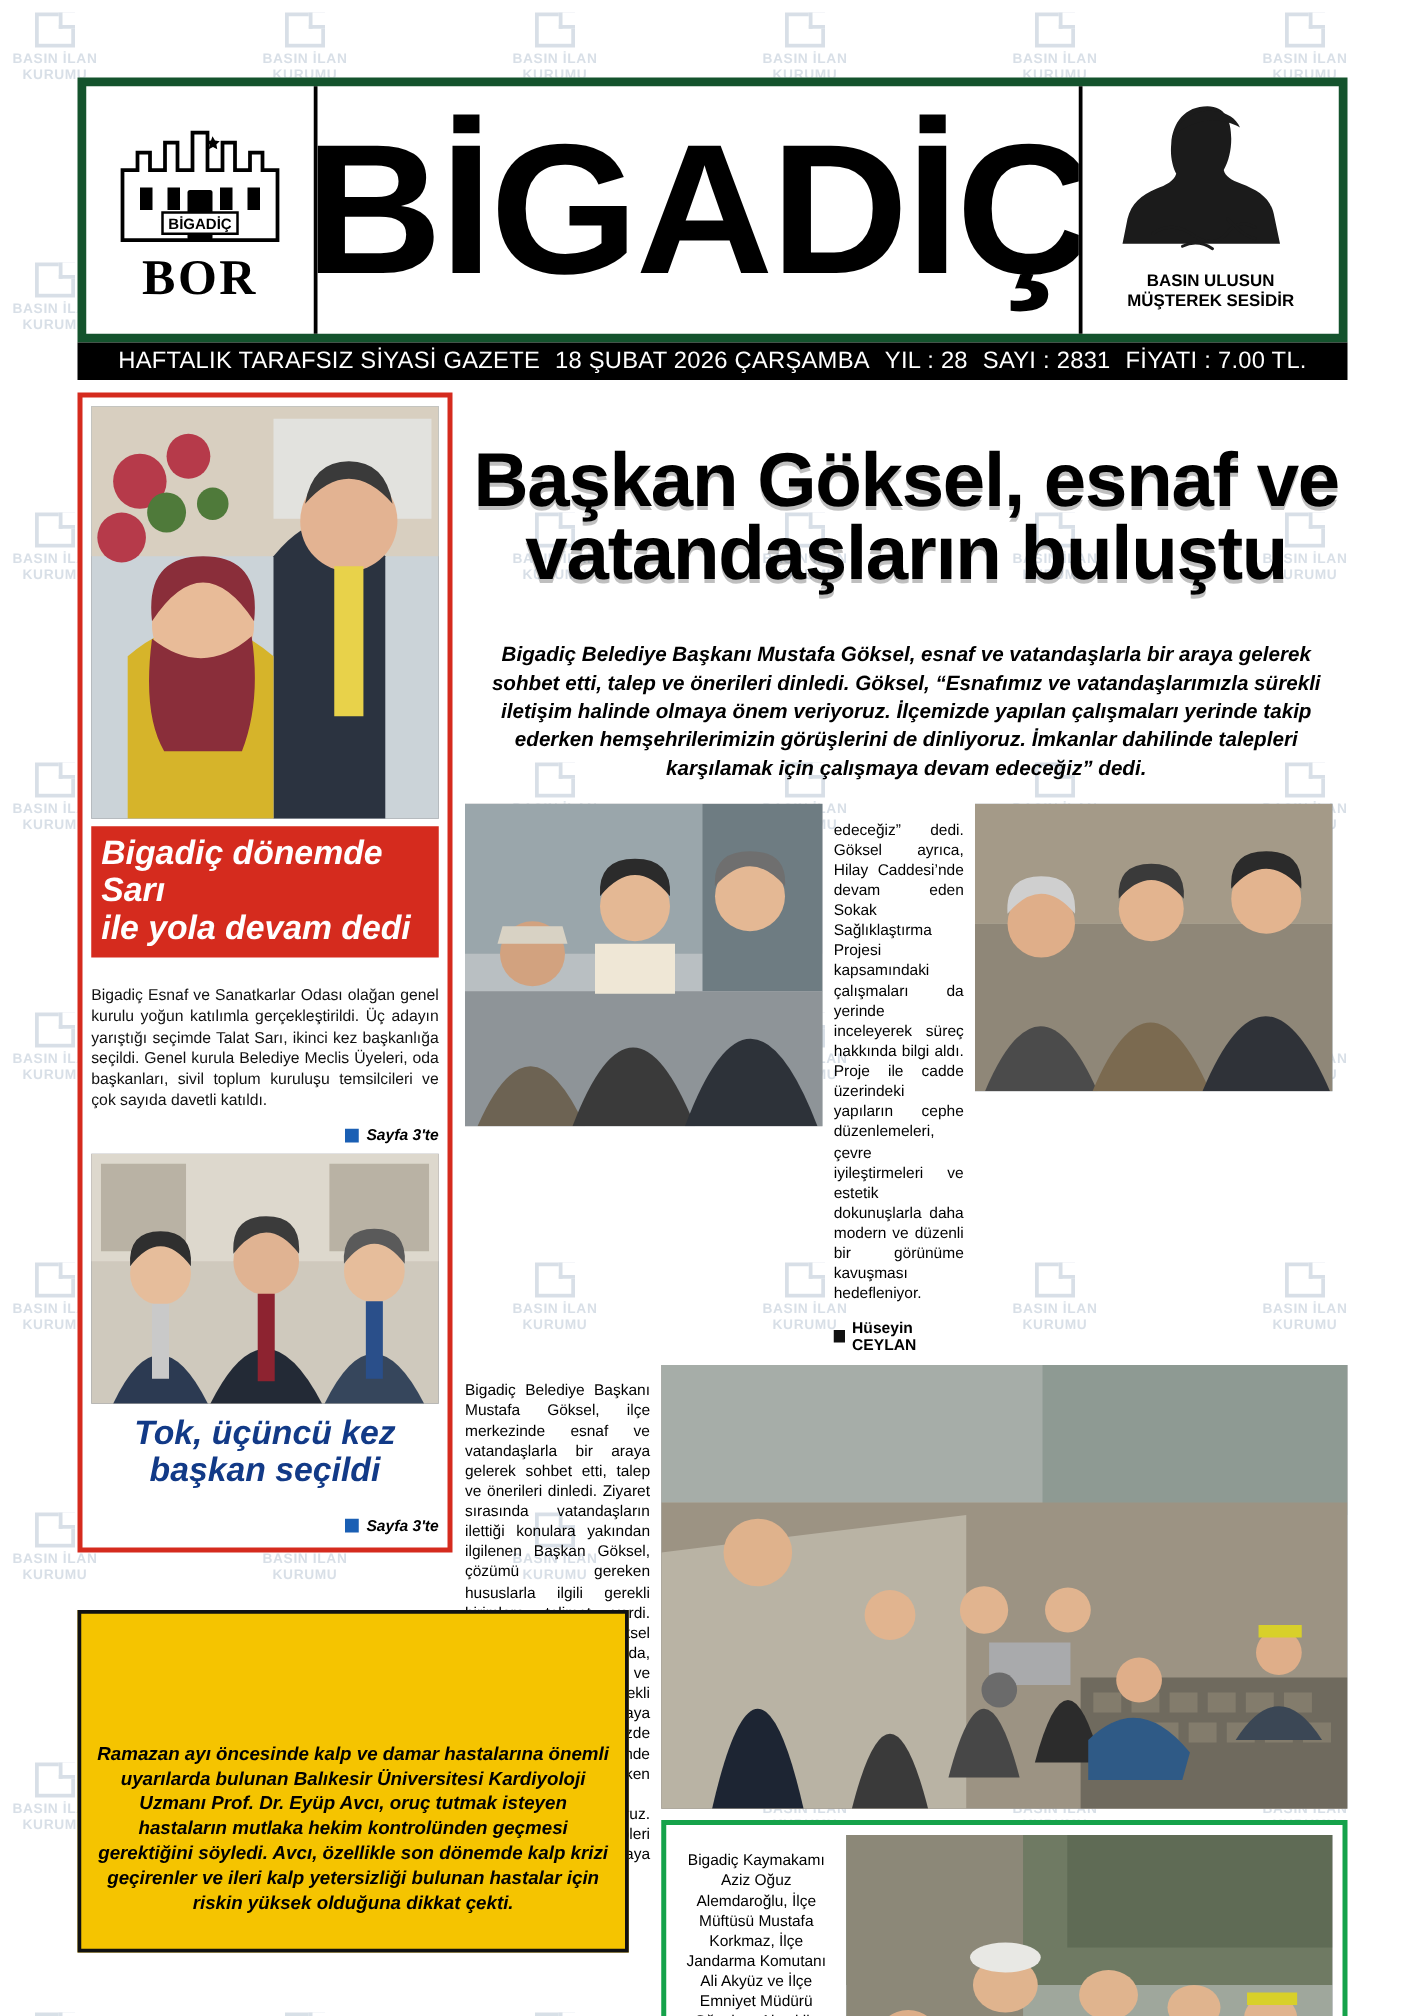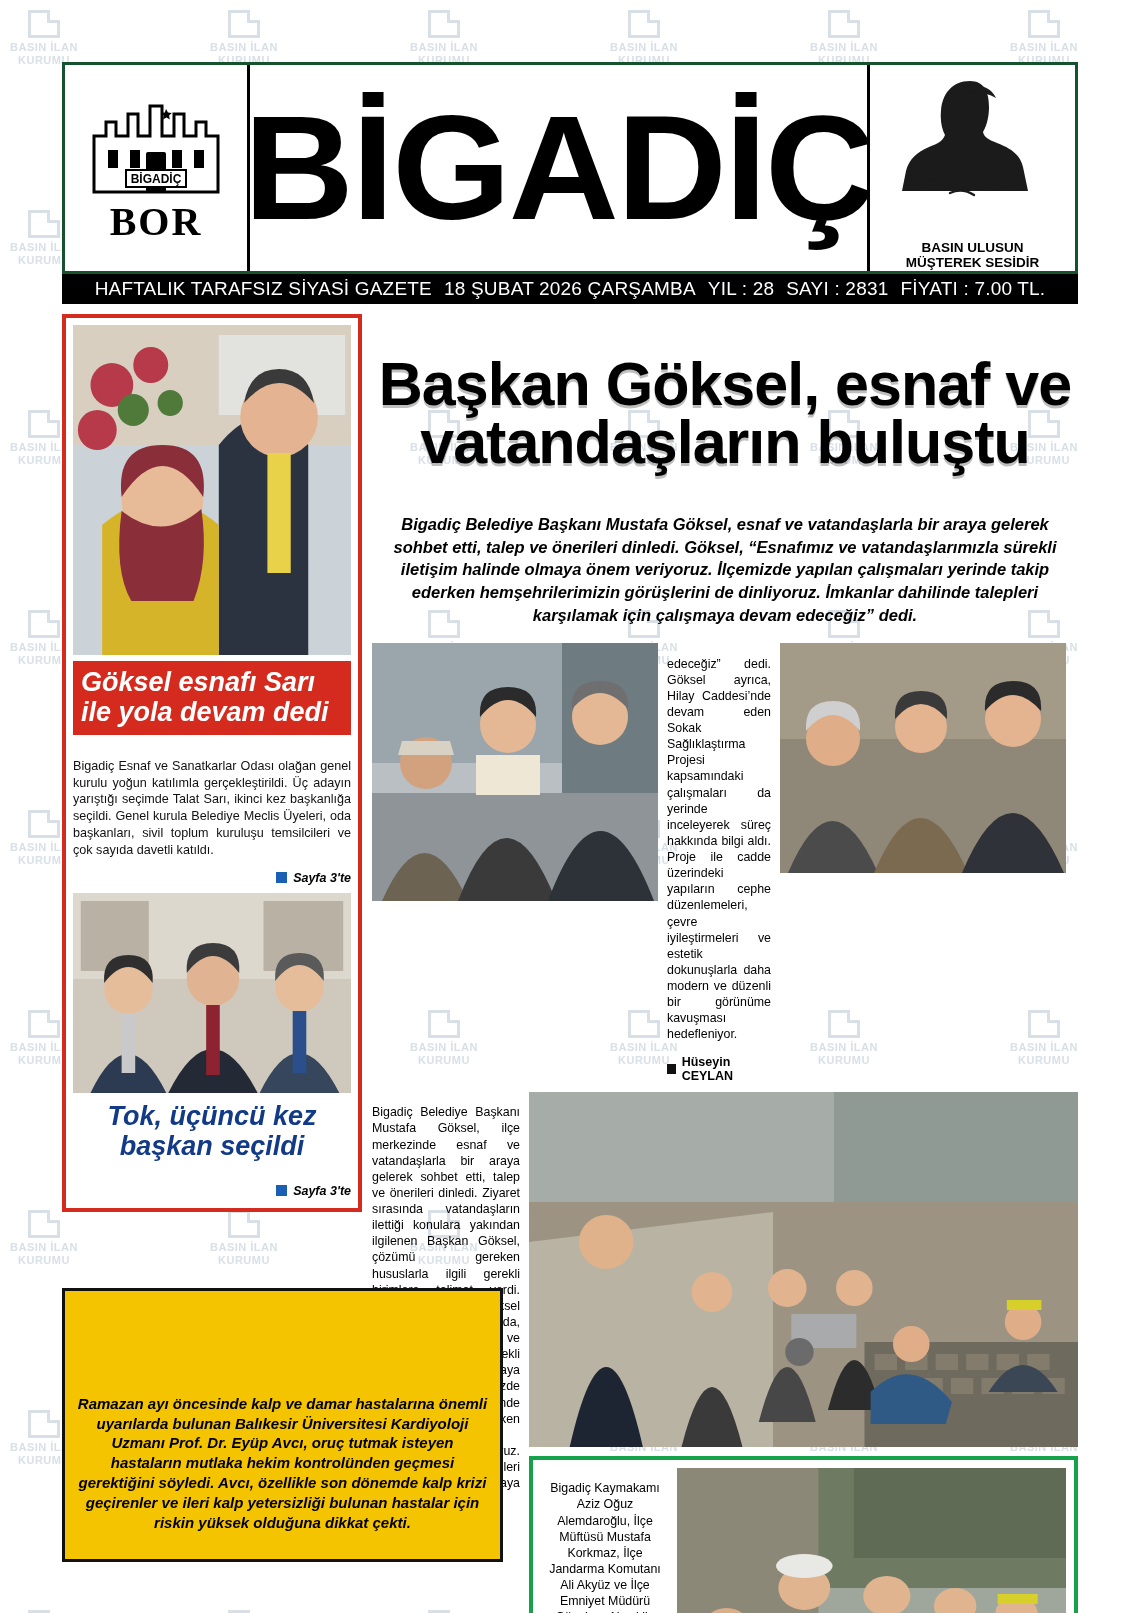--- a/index.html
+++ b/index.html
@@ -40,21 +40,21 @@
   }
   
   .page{
     position:absolute;
     left:62px;top:62px;
     width:1016px;height:1500px;
     z-index:2;
   }
   
   .masthead{
-    border:3px solid #14532d;
+    border:7px solid #14532d;
     background:#fff;
     height:212px;
     display:flex;
     align-items:stretch;
     box-sizing:border-box;
   }
   .logo-box{
     width:185px;
     border-right:3px solid #000;
     display:flex;flex-direction:column;
@@ -85,21 +85,21 @@
     line-height:1;
     letter-spacing:-2px;
     -webkit-text-stroke:0px;
     transform:scaleX(1.03);
     white-space:nowrap;
   }
   .ataturk-box{
     width:208px;
     border-left:3px solid #000;
     display:flex;flex-direction:column;
-    align-items:center;justify-content:space-between;
+    align-items:center;justify-content:flex-start;
     padding-top:6px;
     box-sizing:border-box;
   }
   .ataturk-silhouette{width:150px;height:140px;}
   .ataturk-cap{
     text-align:center;font-size:13.5px;font-weight:bold;line-height:1.15;
     margin-top:2px;
   }
   .strip{
     background:#000;color:#fff;
@@ -398,21 +398,21 @@
             <circle cx="212" cy="92" r="40" fill="#e3b392"></circle>
             <path d="M176 78 q36 -40 72 0 q-6 -34 -36 -34 q-30 0 -36 34z" fill="#3a3a3a"></path>
             <rect x="200" y="128" width="24" height="120" fill="#e8d24a"></rect>
             <path d="M30 200 q60 -50 120 0 l0 130 -120 0 z" fill="#d6b42a"></path>
             <circle cx="92" cy="175" r="42" fill="#e8bb98"></circle>
             <path d="M50 172 q42 -62 84 0 q6 -52 -42 -52 q-48 0 -42 52z" fill="#8a2e3a"></path>
             <path d="M50 186 q-8 60 10 90 l64 0 q16 -40 8 -92 q-40 34 -82 2z" fill="#8a2e3a"></path>
           </svg>
         </figure>
         <h2 class="redline-head">
-          <span>Göksel esnafı Sarı</span><br>
+          <span>Bigadiç dönemde Sarı</span><br>
           <span>ile yola devam dedi</span>
         </h2>
         <p class="body-text">Bigadiç Esnaf ve Sanatkarlar Odası olağan genel kurulu yoğun katılımla gerçekleştirildi. Üç adayın yarıştığı seçimde Talat Sarı, ikinci kez başkanlığa seçildi. Genel kurula Belediye Meclis Üyeleri, oda başkanları, sivil toplum kuruluşu temsilcileri ve çok sayıda davetli katıldı.</p>
         <div class="jump">
           <span class="sq"></span>
           <span>Sayfa 3'te</span>
         </div>
 
         <figure class="photo" style="height:200px;margin-top:8px">
           <svg viewBox="0 0 286 200" width="100%" height="100%" preserveAspectRatio="none" aria-hidden="true">

